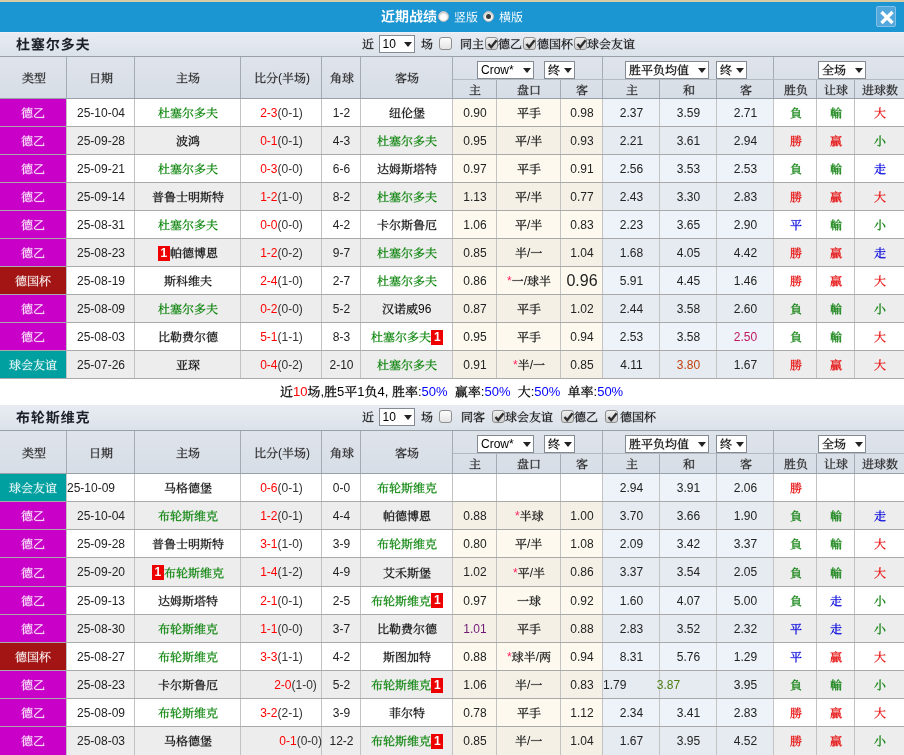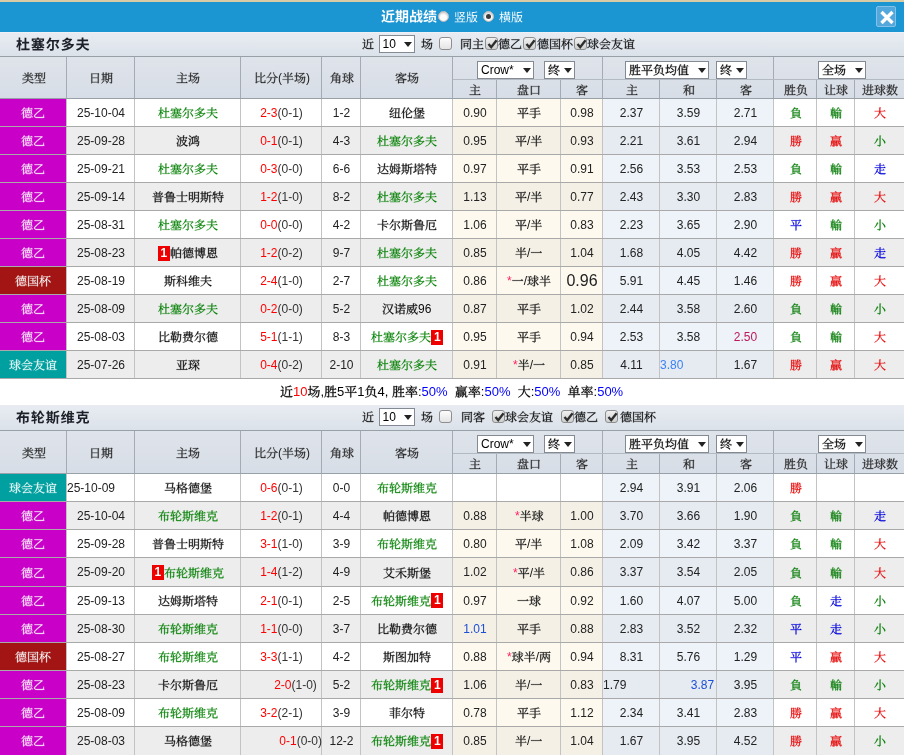--- a/index.html
+++ b/index.html
@@ -1072,21 +1072,21 @@
         <use href="#g48" x="2000" fill="#008000" stroke="#008000" stroke-width="22"></use>
         <use href="#g49" x="3000" fill="#008000" stroke="#008000" stroke-width="22"></use>
         <use href="#g50" x="4000" fill="#008000" stroke="#008000" stroke-width="22"></use>
       </g>
     </svg>
     <div class="ab" style="left:241px;top:351px;width:81px;height:28px;font-size:12px;text-align:center;line-height:28px"><span style="color:#ff0000">0-4</span><span style="color:#333">(0-2)</span></div>
     <div class="ab" style="left:322px;top:351px;width:39px;height:28px;font-size:12px;color:#222;text-align:center;line-height:28px">2-10</div>
     <div class="ab" style="left:453px;top:351px;width:44px;height:28px;font-size:12px;color:#222;text-align:center;line-height:28px">0.91</div>
     <div class="ab" style="left:561px;top:351px;width:42px;height:28px;font-size:12px;color:#222;text-align:center;line-height:28px">0.85</div>
     <div class="ab" style="left:603px;top:351px;width:57px;height:28px;font-size:12px;color:#222;text-align:center;line-height:28px">4.11</div>
-    <div class="ab" style="left:660px;top:351px;width:57px;height:28px;font-size:12px;color:#3b82f6;line-height:28px">3.80</div>
+    <div class="ab" style="left:660px;top:351px;width:57px;height:28px;font-size:12px;color:#c2410c;text-align:center;line-height:28px">3.80</div>
     <div class="ab" style="left:717px;top:351px;width:57px;height:28px;font-size:12px;color:#222;text-align:center;line-height:28px">1.67</div>
     <svg class="ct " style="left:512.998px;top:356px" width="34.0039" height="18">
       <g transform="translate(0,13.5) scale(0.012,-0.012)">
         <use href="#g30" x="389.16" fill="#111" stroke="#111" stroke-width="22"></use>
         <use href="#g78" x="1666.99" fill="#111" stroke="#111" stroke-width="22"></use>
       </g>
       <text x="0" y="13" font-size="12" fill="#ff2060">*</text>
       <text x="16.6699" y="13" font-size="12" fill="#111">/</text>
     </svg>
     <svg class="ct " style="left:789.5px;top:356px" width="14" height="18">
@@ -1740,21 +1740,21 @@
       <g transform="translate(0,13.5) scale(0.012,-0.012)">
         <use href="#g28" x="0" fill="#0a0a0a" stroke="#0a0a0a" stroke-width="22"></use>
         <use href="#g84" x="1000" fill="#0a0a0a" stroke="#0a0a0a" stroke-width="22"></use>
         <use href="#g85" x="2000" fill="#0a0a0a" stroke="#0a0a0a" stroke-width="22"></use>
         <use href="#g48" x="3000" fill="#0a0a0a" stroke="#0a0a0a" stroke-width="22"></use>
         <use href="#g16" x="4000" fill="#0a0a0a" stroke="#0a0a0a" stroke-width="22"></use>
       </g>
     </svg>
     <div class="ab" style="left:241px;top:614.75px;width:81px;height:28.15px;font-size:12px;text-align:center;line-height:28.15px"><span style="color:#ff0000">1-1</span><span style="color:#333">(0-0)</span></div>
     <div class="ab" style="left:322px;top:614.75px;width:39px;height:28.15px;font-size:12px;color:#222;text-align:center;line-height:28.15px">3-7</div>
-    <div class="ab" style="left:453px;top:614.75px;width:44px;height:28.15px;font-size:12px;color:#1d4ed8;text-align:center;line-height:28.15px">1.01</div>
+    <div class="ab" style="left:453px;top:614.75px;width:44px;height:28.15px;font-size:12px;color:#701a75;text-align:center;line-height:28.15px">1.01</div>
     <div class="ab" style="left:561px;top:614.75px;width:42px;height:28.15px;font-size:12px;color:#222;text-align:center;line-height:28.15px">0.88</div>
     <div class="ab" style="left:603px;top:614.75px;width:57px;height:28.15px;font-size:12px;color:#222;text-align:center;line-height:28.15px">2.83</div>
     <div class="ab" style="left:660px;top:614.75px;width:57px;height:28.15px;font-size:12px;color:#222;text-align:center;line-height:28.15px">3.52</div>
     <div class="ab" style="left:717px;top:614.75px;width:57px;height:28.15px;font-size:12px;color:#222;text-align:center;line-height:28.15px">2.32</div>
     <svg class="ct " style="left:517px;top:619.825px" width="26" height="18">
       <g transform="translate(0,13.5) scale(0.012,-0.012)">
         <use href="#g35" x="0" fill="#111" stroke="#111" stroke-width="22"></use>
         <use href="#g54" x="1000" fill="#111" stroke="#111" stroke-width="22"></use>
       </g>
     </svg>
@@ -1893,21 +1893,21 @@
         <use href="#g80" x="3000" fill="#008000" stroke="#008000" stroke-width="22"></use>
         <use href="#g100" x="4000" fill="#008000" stroke="#008000" stroke-width="22"></use>
       </g>
     </svg>
     <div class="ab" style="left:431.25px;top:677.625px;width:12px;height:15px;background:#ee0000;color:#fff;font-size:12px;font-weight:bold;text-align:center;line-height:15px">1</div>
     <div class="ab" style="left:255px;top:671.05px;width:81px;height:28.15px;font-size:12px;text-align:center;line-height:28.15px"><span style="color:#ff0000">2-0</span><span style="color:#333">(1-0)</span></div>
     <div class="ab" style="left:322px;top:671.05px;width:39px;height:28.15px;font-size:12px;color:#222;text-align:center;line-height:28.15px">5-2</div>
     <div class="ab" style="left:453px;top:671.05px;width:44px;height:28.15px;font-size:12px;color:#222;text-align:center;line-height:28.15px">1.06</div>
     <div class="ab" style="left:561px;top:671.05px;width:42px;height:28.15px;font-size:12px;color:#222;text-align:center;line-height:28.15px">0.83</div>
     <div class="ab" style="left:603px;top:671.05px;width:57px;height:28.15px;font-size:12px;color:#222;text-align:left;line-height:28.15px">1.79</div>
-    <div class="ab" style="left:674px;top:671.05px;width:57px;height:28.15px;font-size:12px;color:#1d4ed8;text-align:center;line-height:28.15px">3.87</div>
+    <div class="ab" style="left:640px;top:671.05px;width:57px;height:28.15px;font-size:12px;color:#4d7c0f;text-align:center;line-height:28.15px">3.87</div>
     <div class="ab" style="left:717px;top:671.05px;width:57px;height:28.15px;font-size:12px;color:#222;text-align:center;line-height:28.15px">3.95</div>
     <svg class="ct " style="left:515.333px;top:676.125px" width="29.334" height="18">
       <g transform="translate(0,13.5) scale(0.012,-0.012)">
         <use href="#g30" x="0" fill="#111" stroke="#111" stroke-width="22"></use>
         <use href="#g78" x="1277.83" fill="#111" stroke="#111" stroke-width="22"></use>
       </g>
       <text x="12" y="13" font-size="12" fill="#111">/</text>
     </svg>
     <svg class="ct " style="left:789.5px;top:676.125px" width="14" height="18">
       <g transform="translate(0,13.5) scale(0.012,-0.012)">

